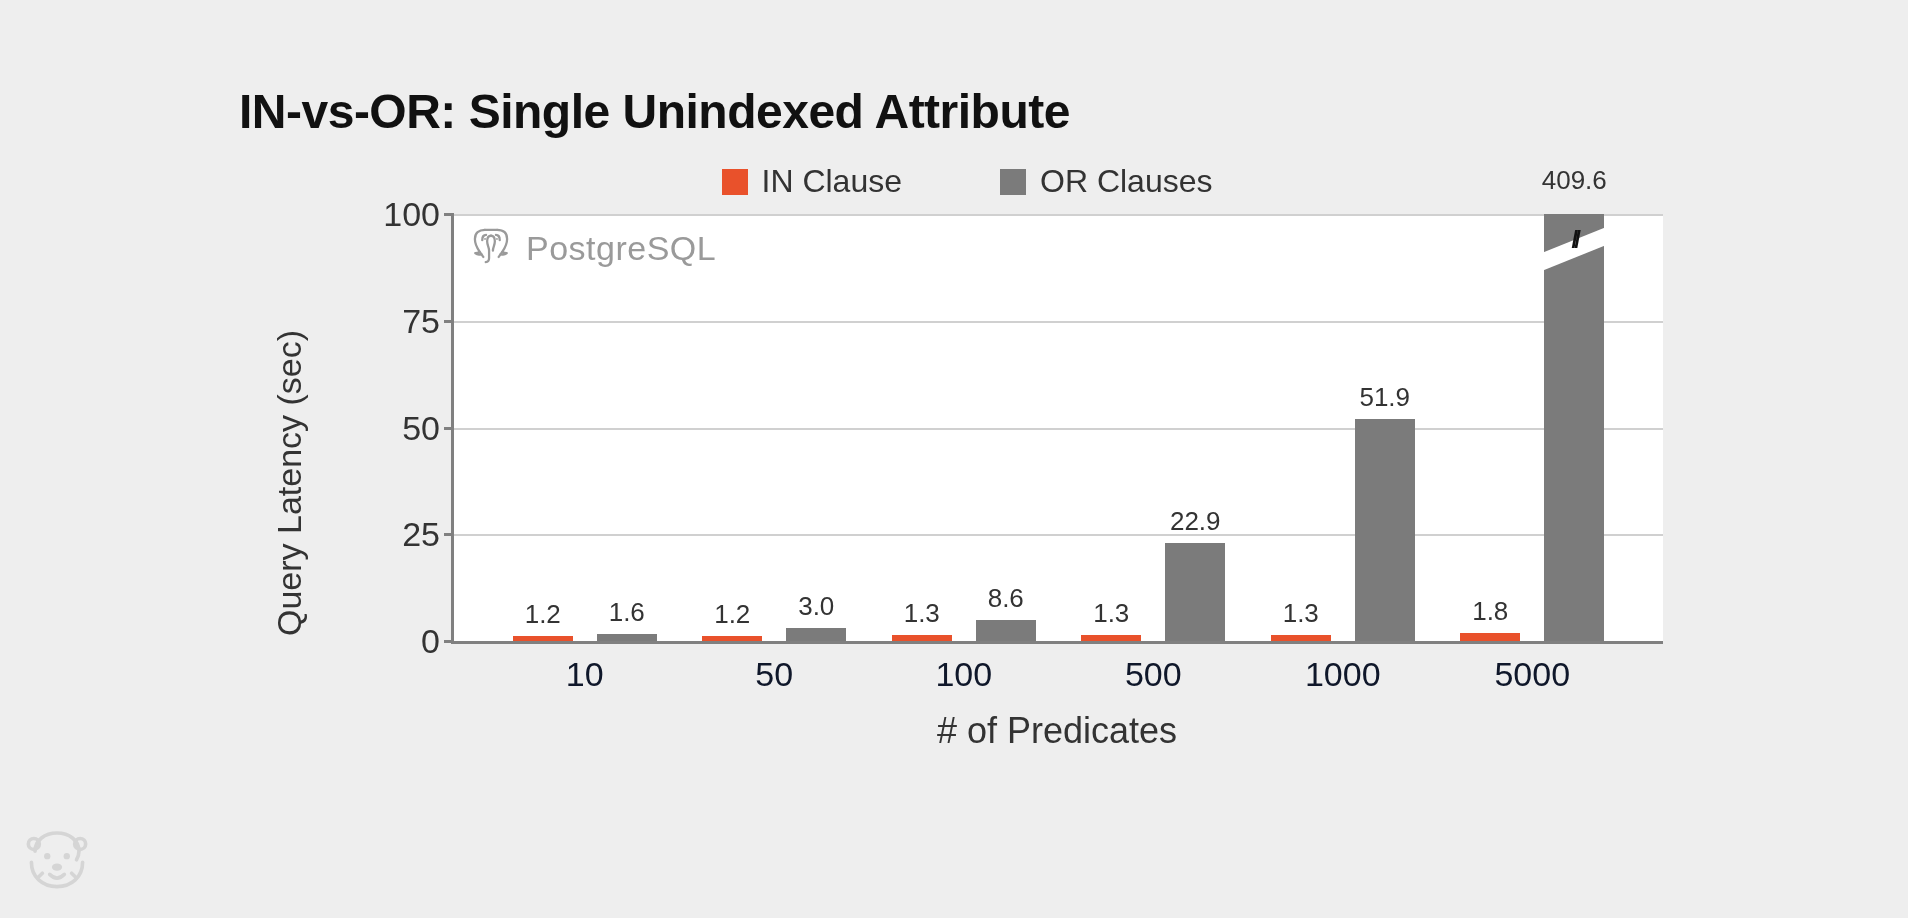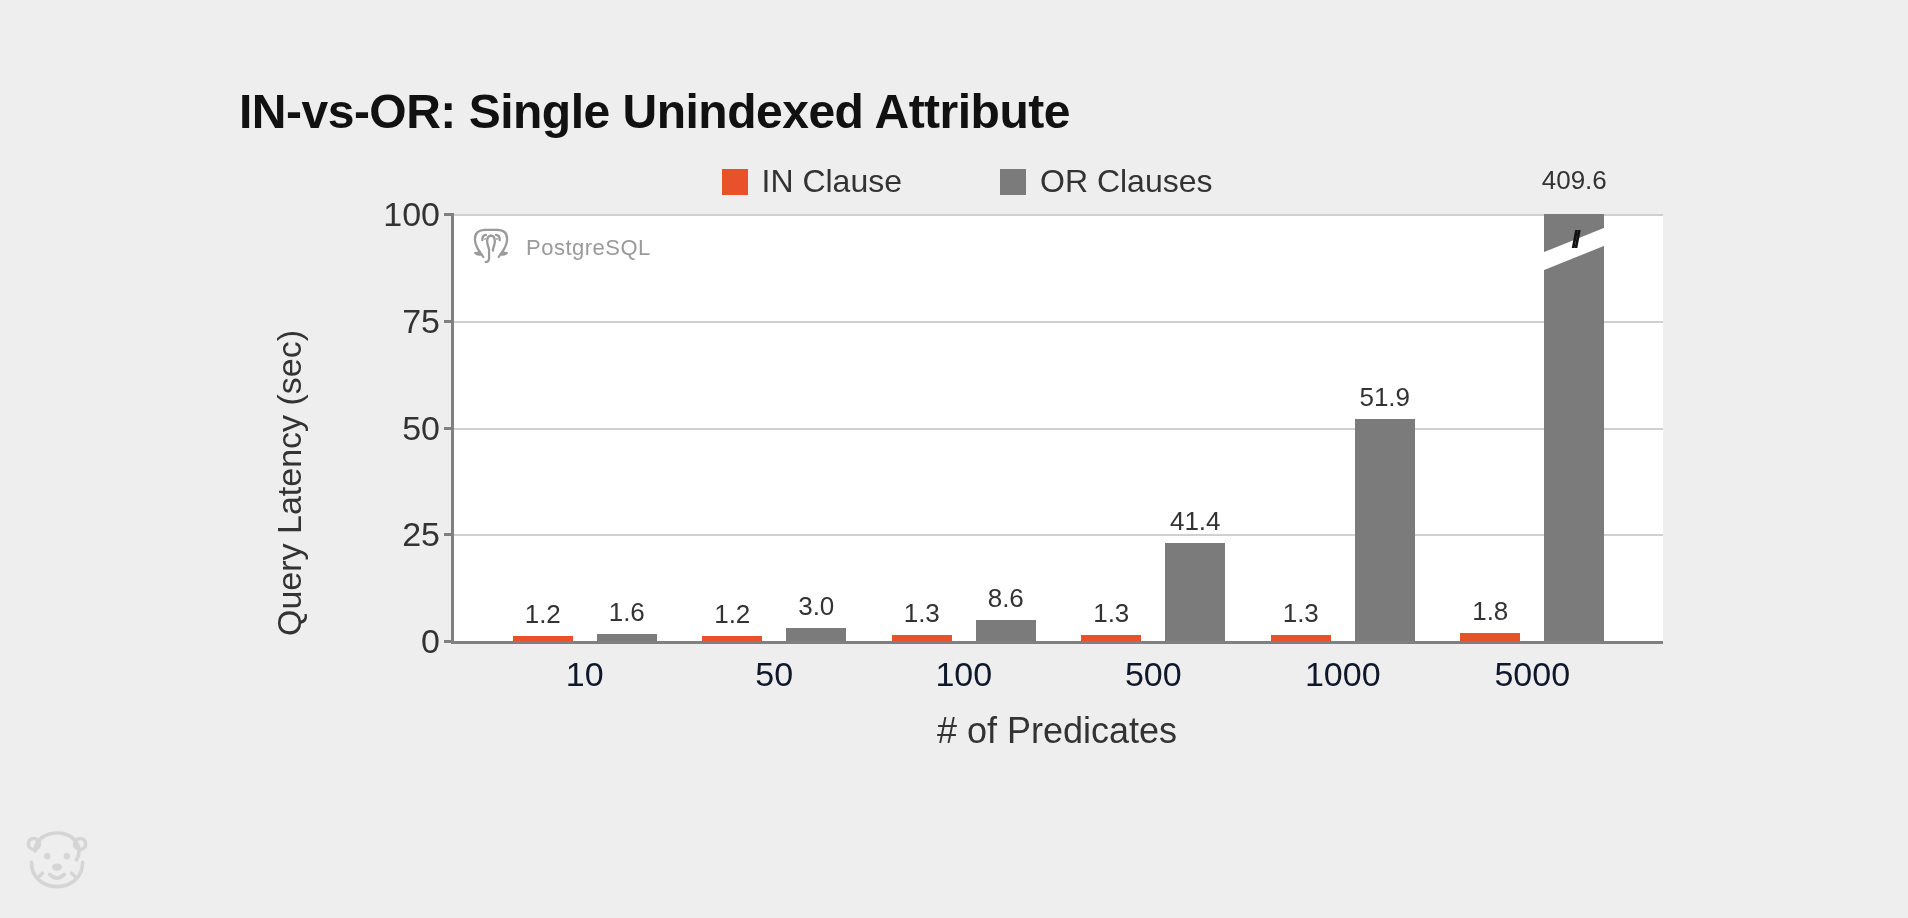--- a/index.html
+++ b/index.html
@@ -148,21 +148,21 @@
   }
 
   .pg-watermark {
     position: absolute;
     left: 16px;
     top: 12px;
     display: flex;
     align-items: center;
     gap: 14px;
     color: #9a9a9a;
-    font-size: 22px;
+    font-size: 34px;
     font-weight: 300;
     letter-spacing: 0.5px;
     z-index: 5;
   }
 
   .otter-watermark {
     position: absolute;
     left: 18px;
     bottom: 18px;
     width: 78px;
@@ -247,21 +247,21 @@
           <div class="bar or" style="height: 20.923px;">
             <div class="dlabel">8.6</div>
           </div>
         </div>
         <div class="x-tick-label" style="left: 509.75px;">100</div>
         <div class="group" style="left: 619.25px; width: 160px;">
           <div class="bar in" style="height: 5.551px;">
             <div class="dlabel">1.3</div>
           </div>
           <div class="bar or" style="height: 97.783px;">
-            <div class="dlabel">41.4</div>
+            <div class="dlabel">22.9</div>
           </div>
         </div>
         <div class="x-tick-label" style="left: 699.25px;">500</div>
         <div class="group" style="left: 808.75px; width: 160px;">
           <div class="bar in" style="height: 5.551px;">
             <div class="dlabel">1.3</div>
           </div>
           <div class="bar or" style="height: 221.613px; margin-top: 41px;">
             <div class="dlabel">51.9</div>
           </div>

